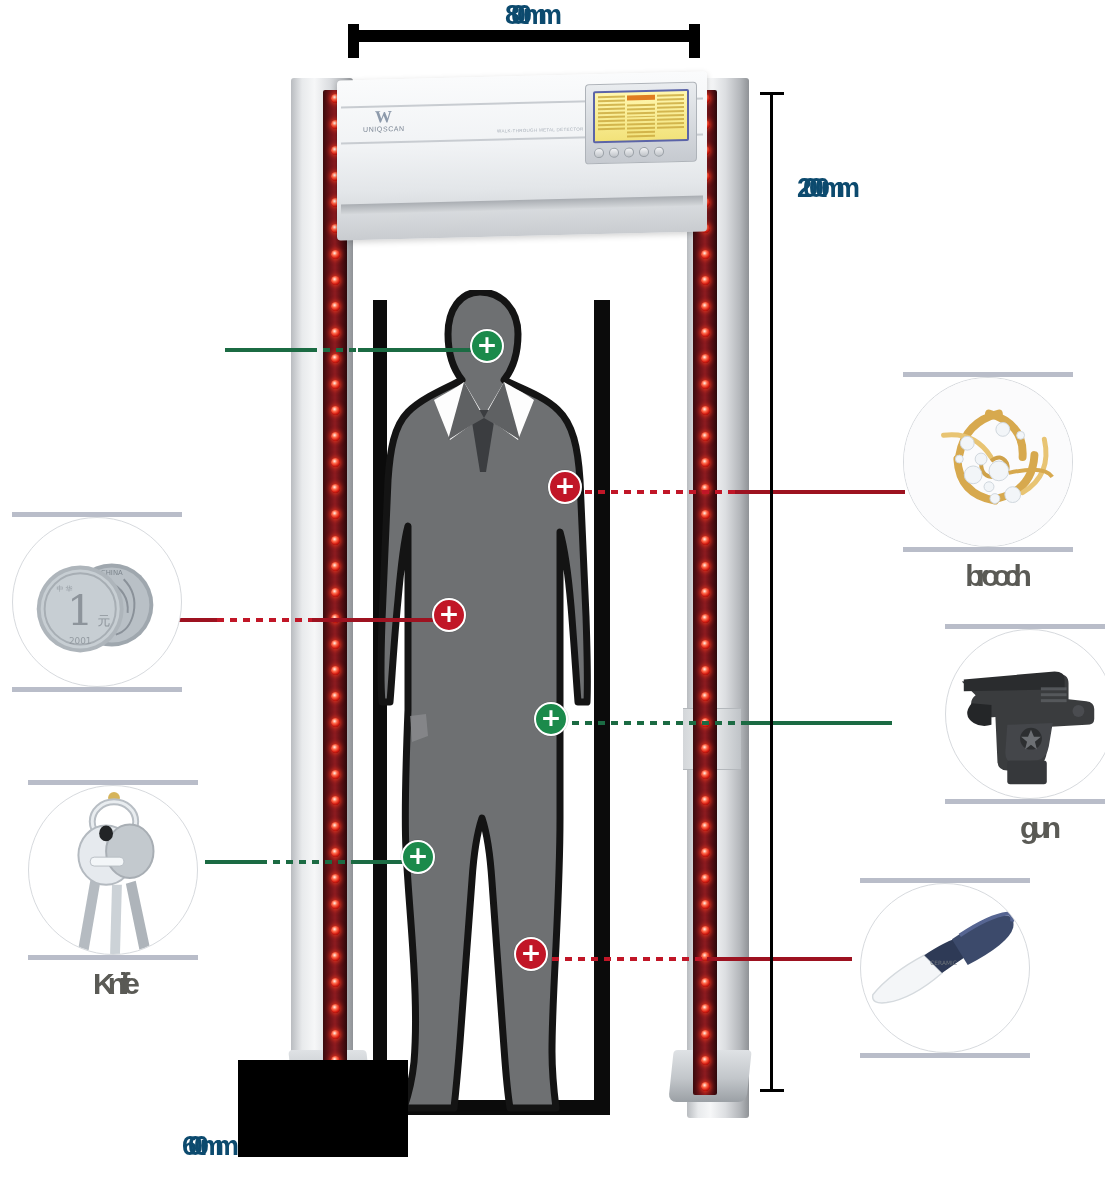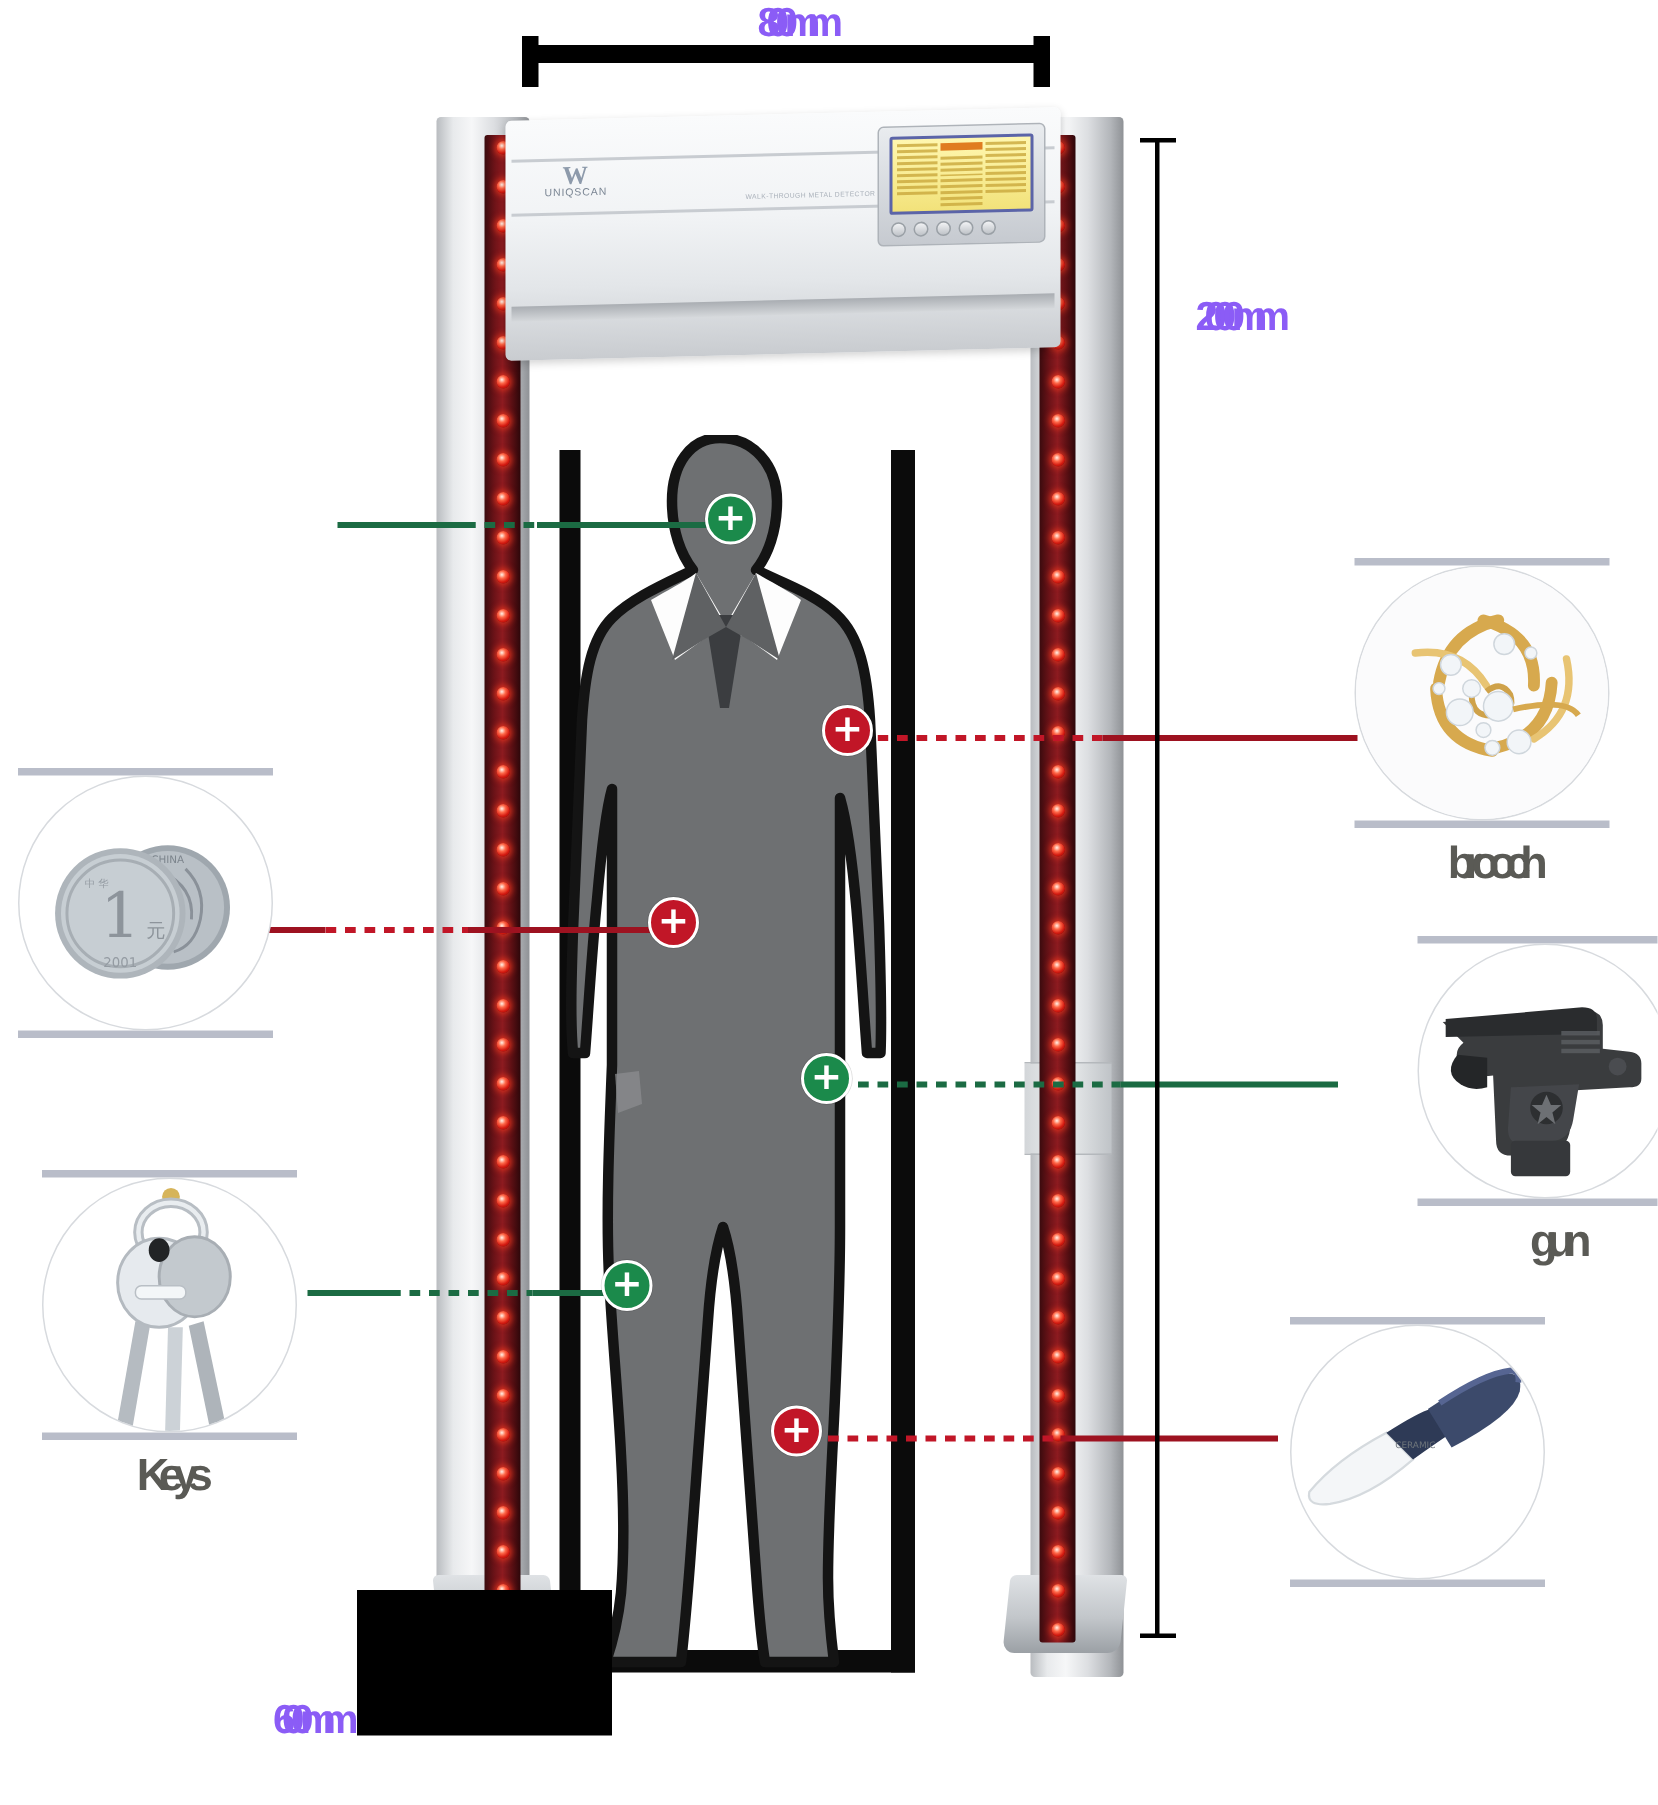--- a/index.html
+++ b/index.html
@@ -162,21 +162,21 @@
     background-image: linear-gradient(90deg,#1b6b43 55%, rgba(0,0,0,0) 0);
     background-size: 13px 4px; background-repeat: repeat-x;
   }
   .conn.dot-red {
     background-image: linear-gradient(90deg,#c11627 55%, rgba(0,0,0,0) 0);
     background-size: 13px 4px; background-repeat: repeat-x;
   }
 
   
   .dim-label {
-    position: absolute; color: #8b5cf6; font-weight: 700;
+    position: absolute; color: #0c4a6e; font-weight: 700;
     font-size: 27px; letter-spacing: -9px; white-space: nowrap;
   }
   .dim-line { position: absolute; background: #000; }
   .dim-tick { position: absolute; background: #000; }
 </style>
 </head>
 <body>
 
 <div id="stage">
 
@@ -457,21 +457,21 @@
           <path d="M84 100 l-2 72 l10 0 l2 -72 Z" fill="#ccd2d7"></path>
           <path d="M108 96 l14 66 l-10 5 l-14 -68 Z" fill="#aeb4ba"></path>
         </g>
         <ellipse cx="78" cy="70" rx="28" ry="30" fill="#e6eaee" stroke="#b4bac0" stroke-width="2"></ellipse>
         <ellipse cx="102" cy="66" rx="24" ry="27" fill="#c3c9ce" stroke="#a8aeb4" stroke-width="2"></ellipse>
         <ellipse cx="78" cy="48" rx="7" ry="8" fill="#222426"></ellipse>
         <rect x="62" y="72" width="34" height="9" rx="4" fill="#f3f6f8" stroke="#b9bfc5"></rect>
       </svg>
     </div>
     <div class="rulebar"></div>
-    <div class="cap">Keys</div>
+    <div class="cap">Knife</div>
   </div>
 
   <div class="callout right-side" style="left:903px; top:372px;">
     <div class="rulebar"></div>
     <div class="photo">
       <svg viewBox="0 0 170 170" width="170" height="170">
         <rect width="170" height="170" fill="#fbfbfc"></rect>
         <g fill="none" stroke="#d7a94e" stroke-width="8" stroke-linecap="round">
           <path d="M86 36 q36 10 34 44"></path>
           <path d="M132 78 q-2 36 -38 44"></path>
@@ -544,20 +544,20 @@
   </div>
 
   <div class="dim-line" style="left:348px; top:30px; width:352px; height:12px;"></div>
   <div class="dim-tick" style="left:348px; top:24px; width:11px; height:34px;"></div>
   <div class="dim-tick" style="left:689px; top:24px; width:11px; height:34px;"></div>
   <div class="dim-label" style="left:505px; top:0px;">800mm</div>
 
   <div class="dim-line" style="left:770px; top:92px; width:3px; height:1000px;"></div>
   <div class="dim-tick" style="left:760px; top:92px; width:24px; height:3px;"></div>
   <div class="dim-tick" style="left:760px; top:1089px; width:24px; height:3px;"></div>
-  <div class="dim-label" style="left:797px; top:196px;">2000mm</div>
+  <div class="dim-label" style="left:797px; top:173px;">2000mm</div>
 
   <div class="dim-line" style="left:238px; top:1145px; width:170px; height:12px;"></div>
   <div class="dim-tick" style="left:238px; top:1060px; width:12px; height:36px;"></div>
   <div class="dim-tick" style="left:238px; top:1060px; width:170px; height:90px;"></div>
   <div class="dim-label" style="left:182px; top:1131px;">600mm</div>
 
 </div>
 
 </body></html>

